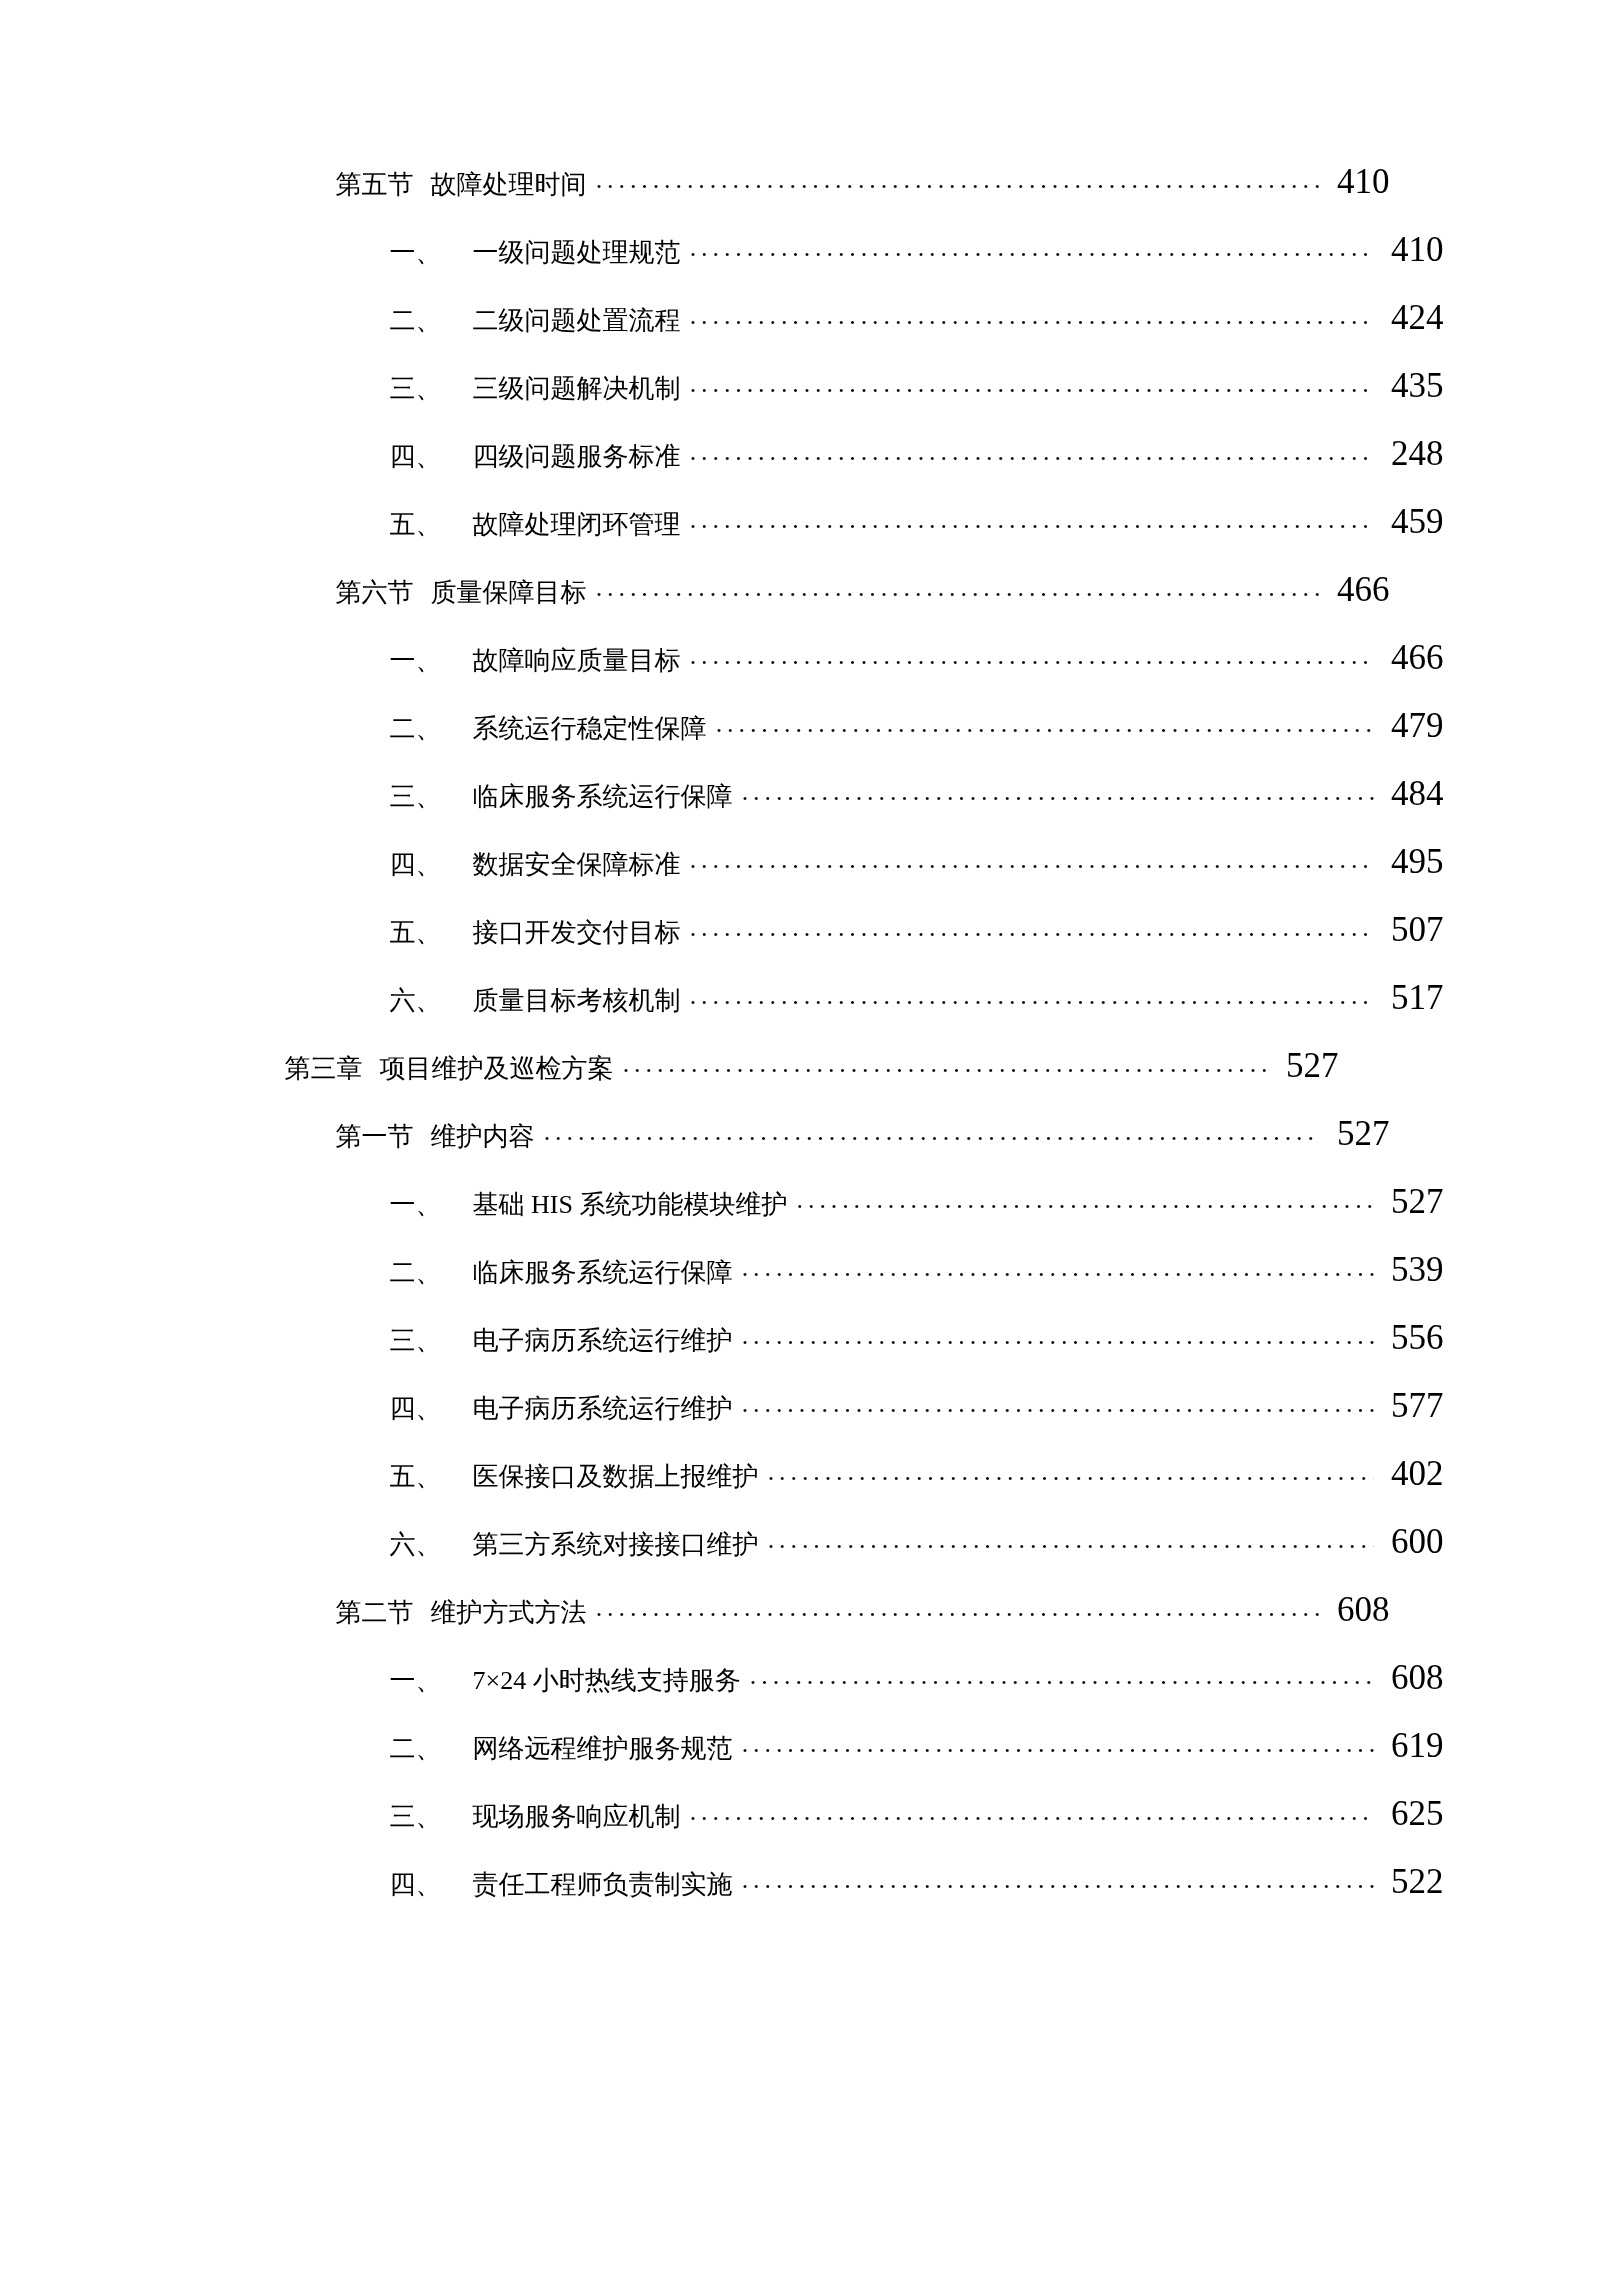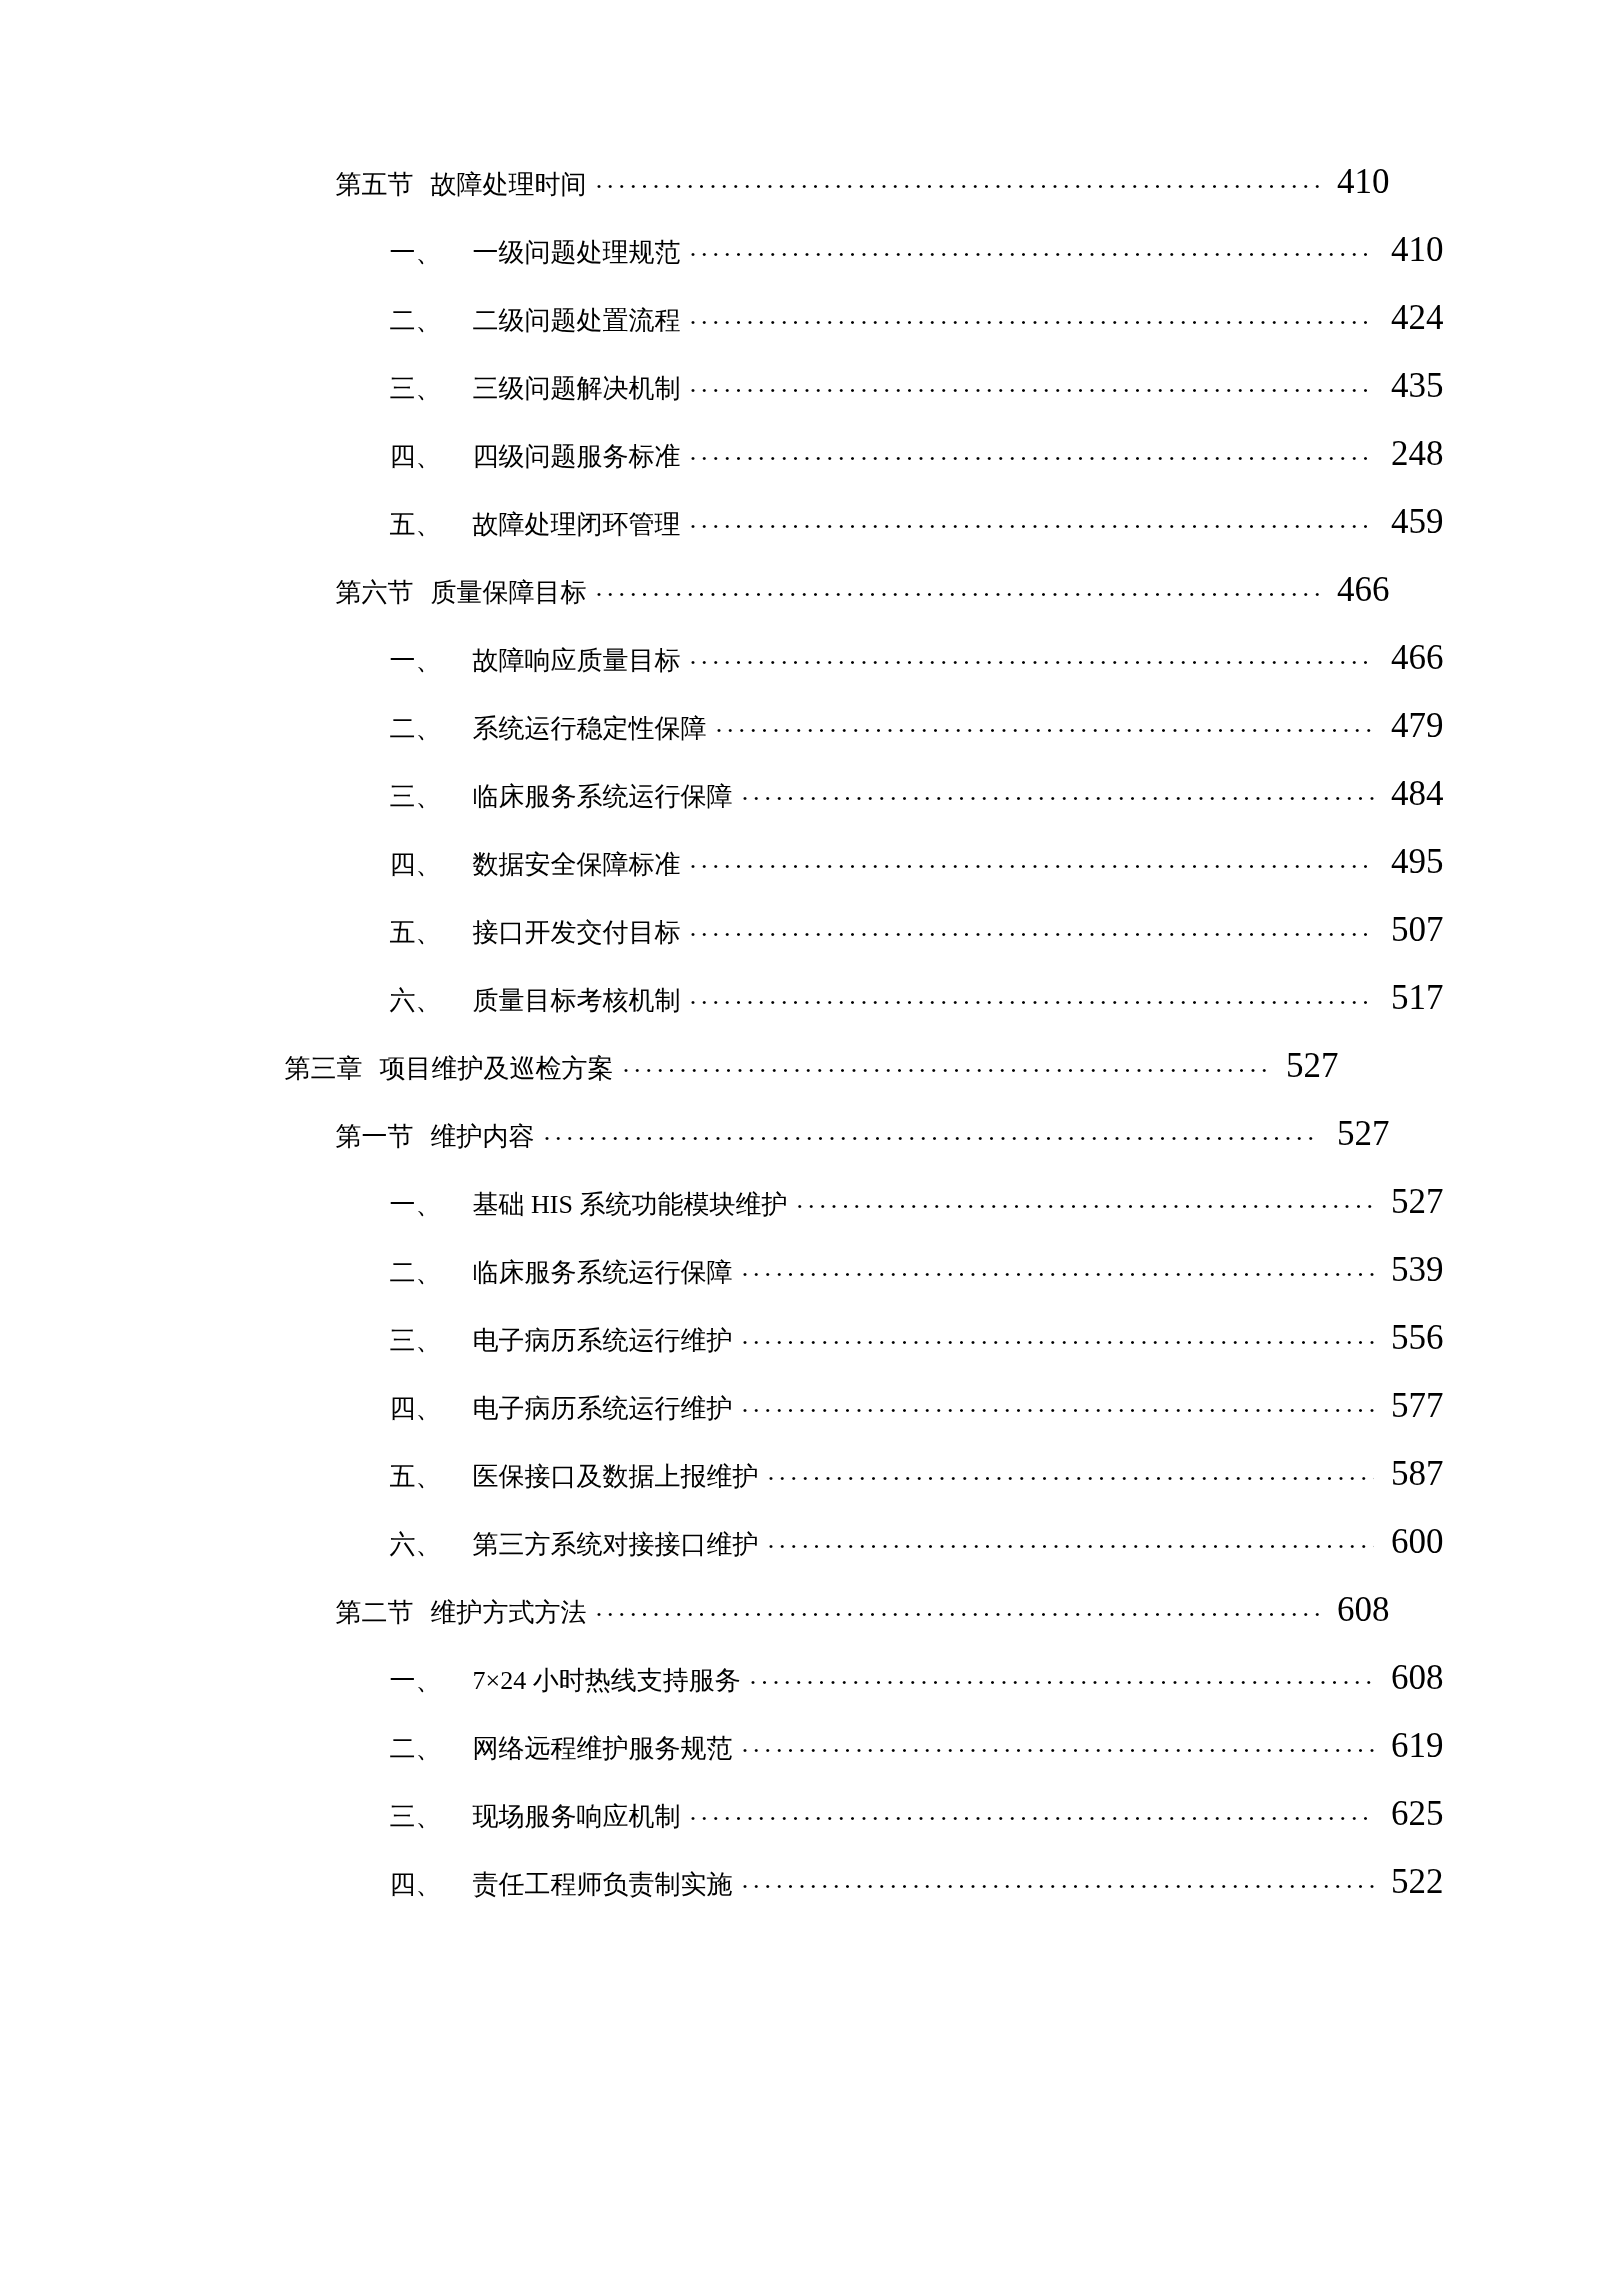--- a/index.html
+++ b/index.html
@@ -251,21 +251,21 @@
         </span>
         <span class="ent-page">577</span>
       </div>
       <div class="toc-entry lvl-3">
         <span class="ent-num">五、</span>
         <span class="ent-gap-lg"></span>
         <span class="ent-title">医保接口及数据上报维护</span>
         <span class="ent-dots">
           <span>..............................................................................</span>
         </span>
-        <span class="ent-page">587</span>
+        <span class="ent-page">402</span>
       </div>
       <div class="toc-entry lvl-3">
         <span class="ent-num">六、</span>
         <span class="ent-gap-lg"></span>
         <span class="ent-title">第三方系统对接接口维护</span>
         <span class="ent-dots">
           <span>..............................................................................</span>
         </span>
         <span class="ent-page">600</span>
       </div>

